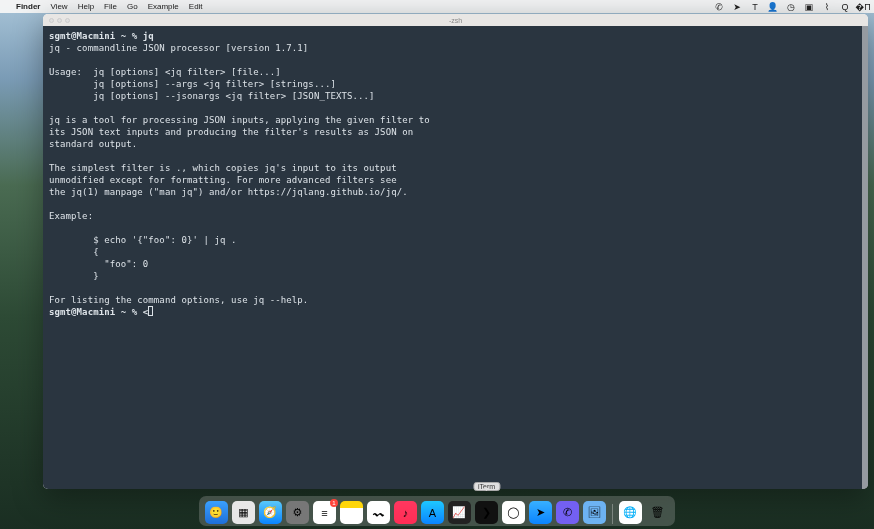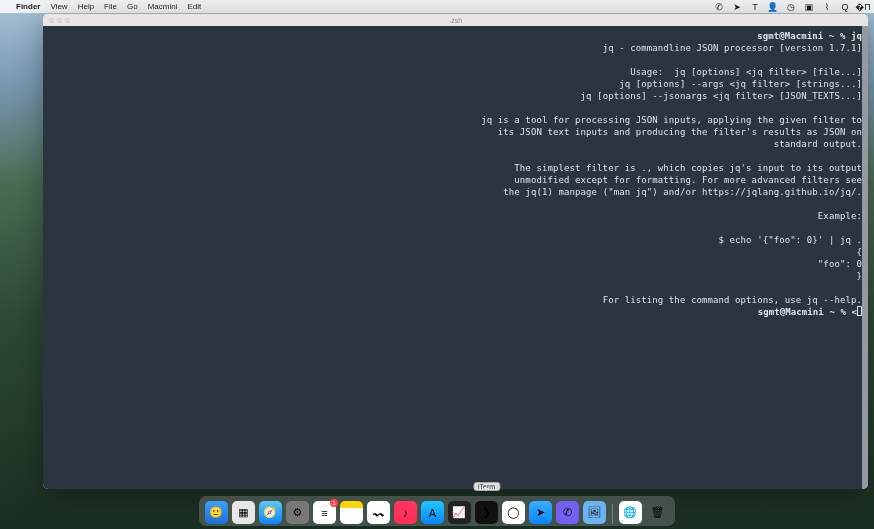--- a/index.html
+++ b/index.html
@@ -56,21 +56,20 @@
     flex: 1;
     background: #2a3540;
     color: #dde3e8;
     font-family: "Menlo", "Monaco", monospace;
     font-size: 9px;
     line-height: 12px;
     padding: 4px 6px;
     white-space: pre;
     letter-spacing: 0.1px;
     position: relative;
-    text-align: right;
   }
   .bold { font-weight: bold; }
   .cursor {
     display: inline-block;
     width: 5px;
     height: 10px;
     border: 1px solid #dde3e8;
     vertical-align: -1px;
   }
   .scrollbar {
@@ -136,21 +135,21 @@
 <body>
 
 <div class="menubar">
   <div class="menubar-left">
     <span class="apple"></span>
     <b>Finder</b>
     <span>View</span>
     <span>Help</span>
     <span>File</span>
     <span>Go</span>
-    <span>Macmini</span>
+    <span>Example</span>
     <span>Edit</span>
   </div>
   <div class="menubar-right">
     <span class="mb-icon">✆</span>
     <span class="mb-icon">➤</span>
     <span class="mb-icon">T</span>
     <span class="mb-icon">👤</span>
     <span class="mb-icon">◷</span>
     <span class="mb-icon">▣</span>
     <span class="mb-icon">⌇</span>

